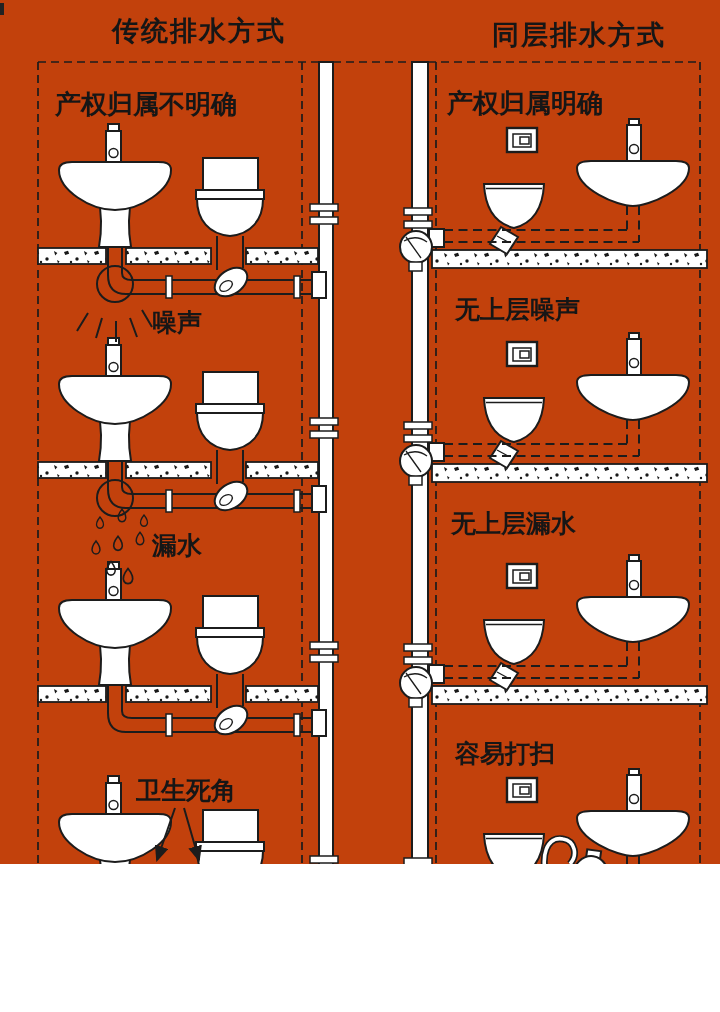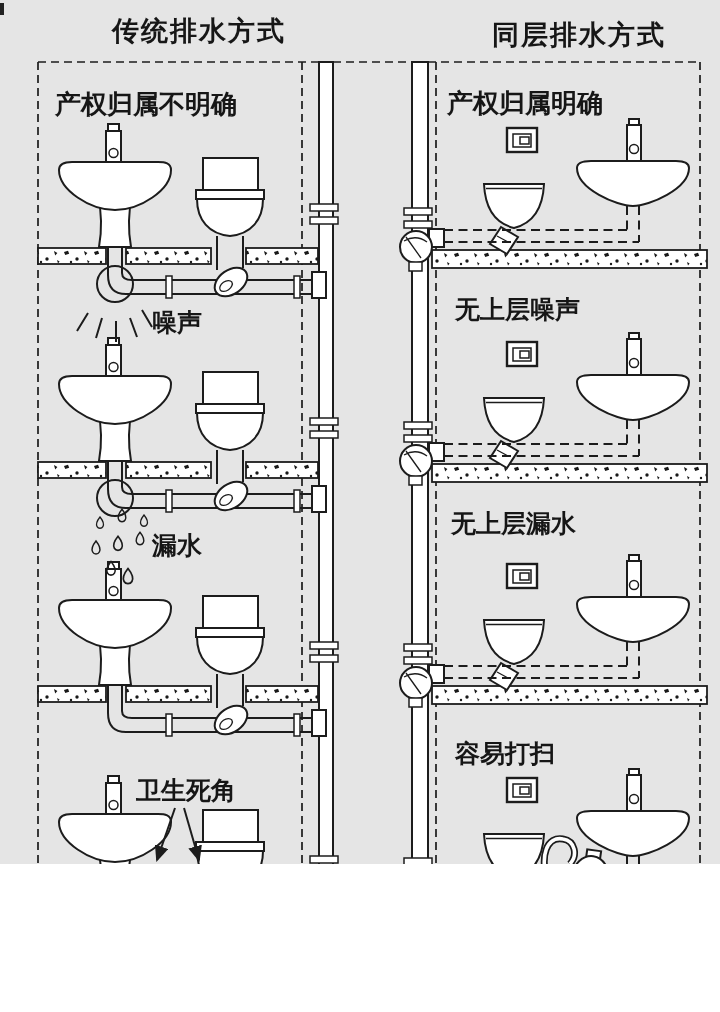--- a/index.html
+++ b/index.html
@@ -1,16 +1,16 @@
 <!DOCTYPE html>
 <html><head>
 <meta charset="utf-8">
 <style>
   html,body{margin:0;padding:0;background:#ffffff;}
-  #stage{position:relative;width:720px;height:864px;background:#e5e5e5;overflow:hidden;}
+  #stage{position:relative;width:720px;height:864px;background:#c2410c;overflow:hidden;}
   svg{position:absolute;left:0;top:0;}
   .s   {stroke:#1c1c1c;stroke-width:2;fill:none;}
   .sf  {stroke:#1c1c1c;stroke-width:2;fill:#ffffff;}
   .st  {stroke:#1c1c1c;stroke-width:1.5;fill:#ffffff;}
   .thin{stroke:#1c1c1c;stroke-width:1.3;fill:none;}
   .slab{fill:url(#speck);stroke:#1c1c1c;stroke-width:1.8;}
   .border{stroke:#1c1c1c;stroke-width:1.7;fill:none;stroke-dasharray:8 5;}
   .pdsh{stroke:#1c1c1c;stroke-width:2;fill:none;stroke-dasharray:9 5.5;}
   .pdot{stroke:#1c1c1c;stroke-width:2;fill:none;stroke-dasharray:14 5 3 5;}
   .lbl{font-family:"Liberation Sans","DejaVu Sans",sans-serif;font-weight:600;fill:#161616;}

